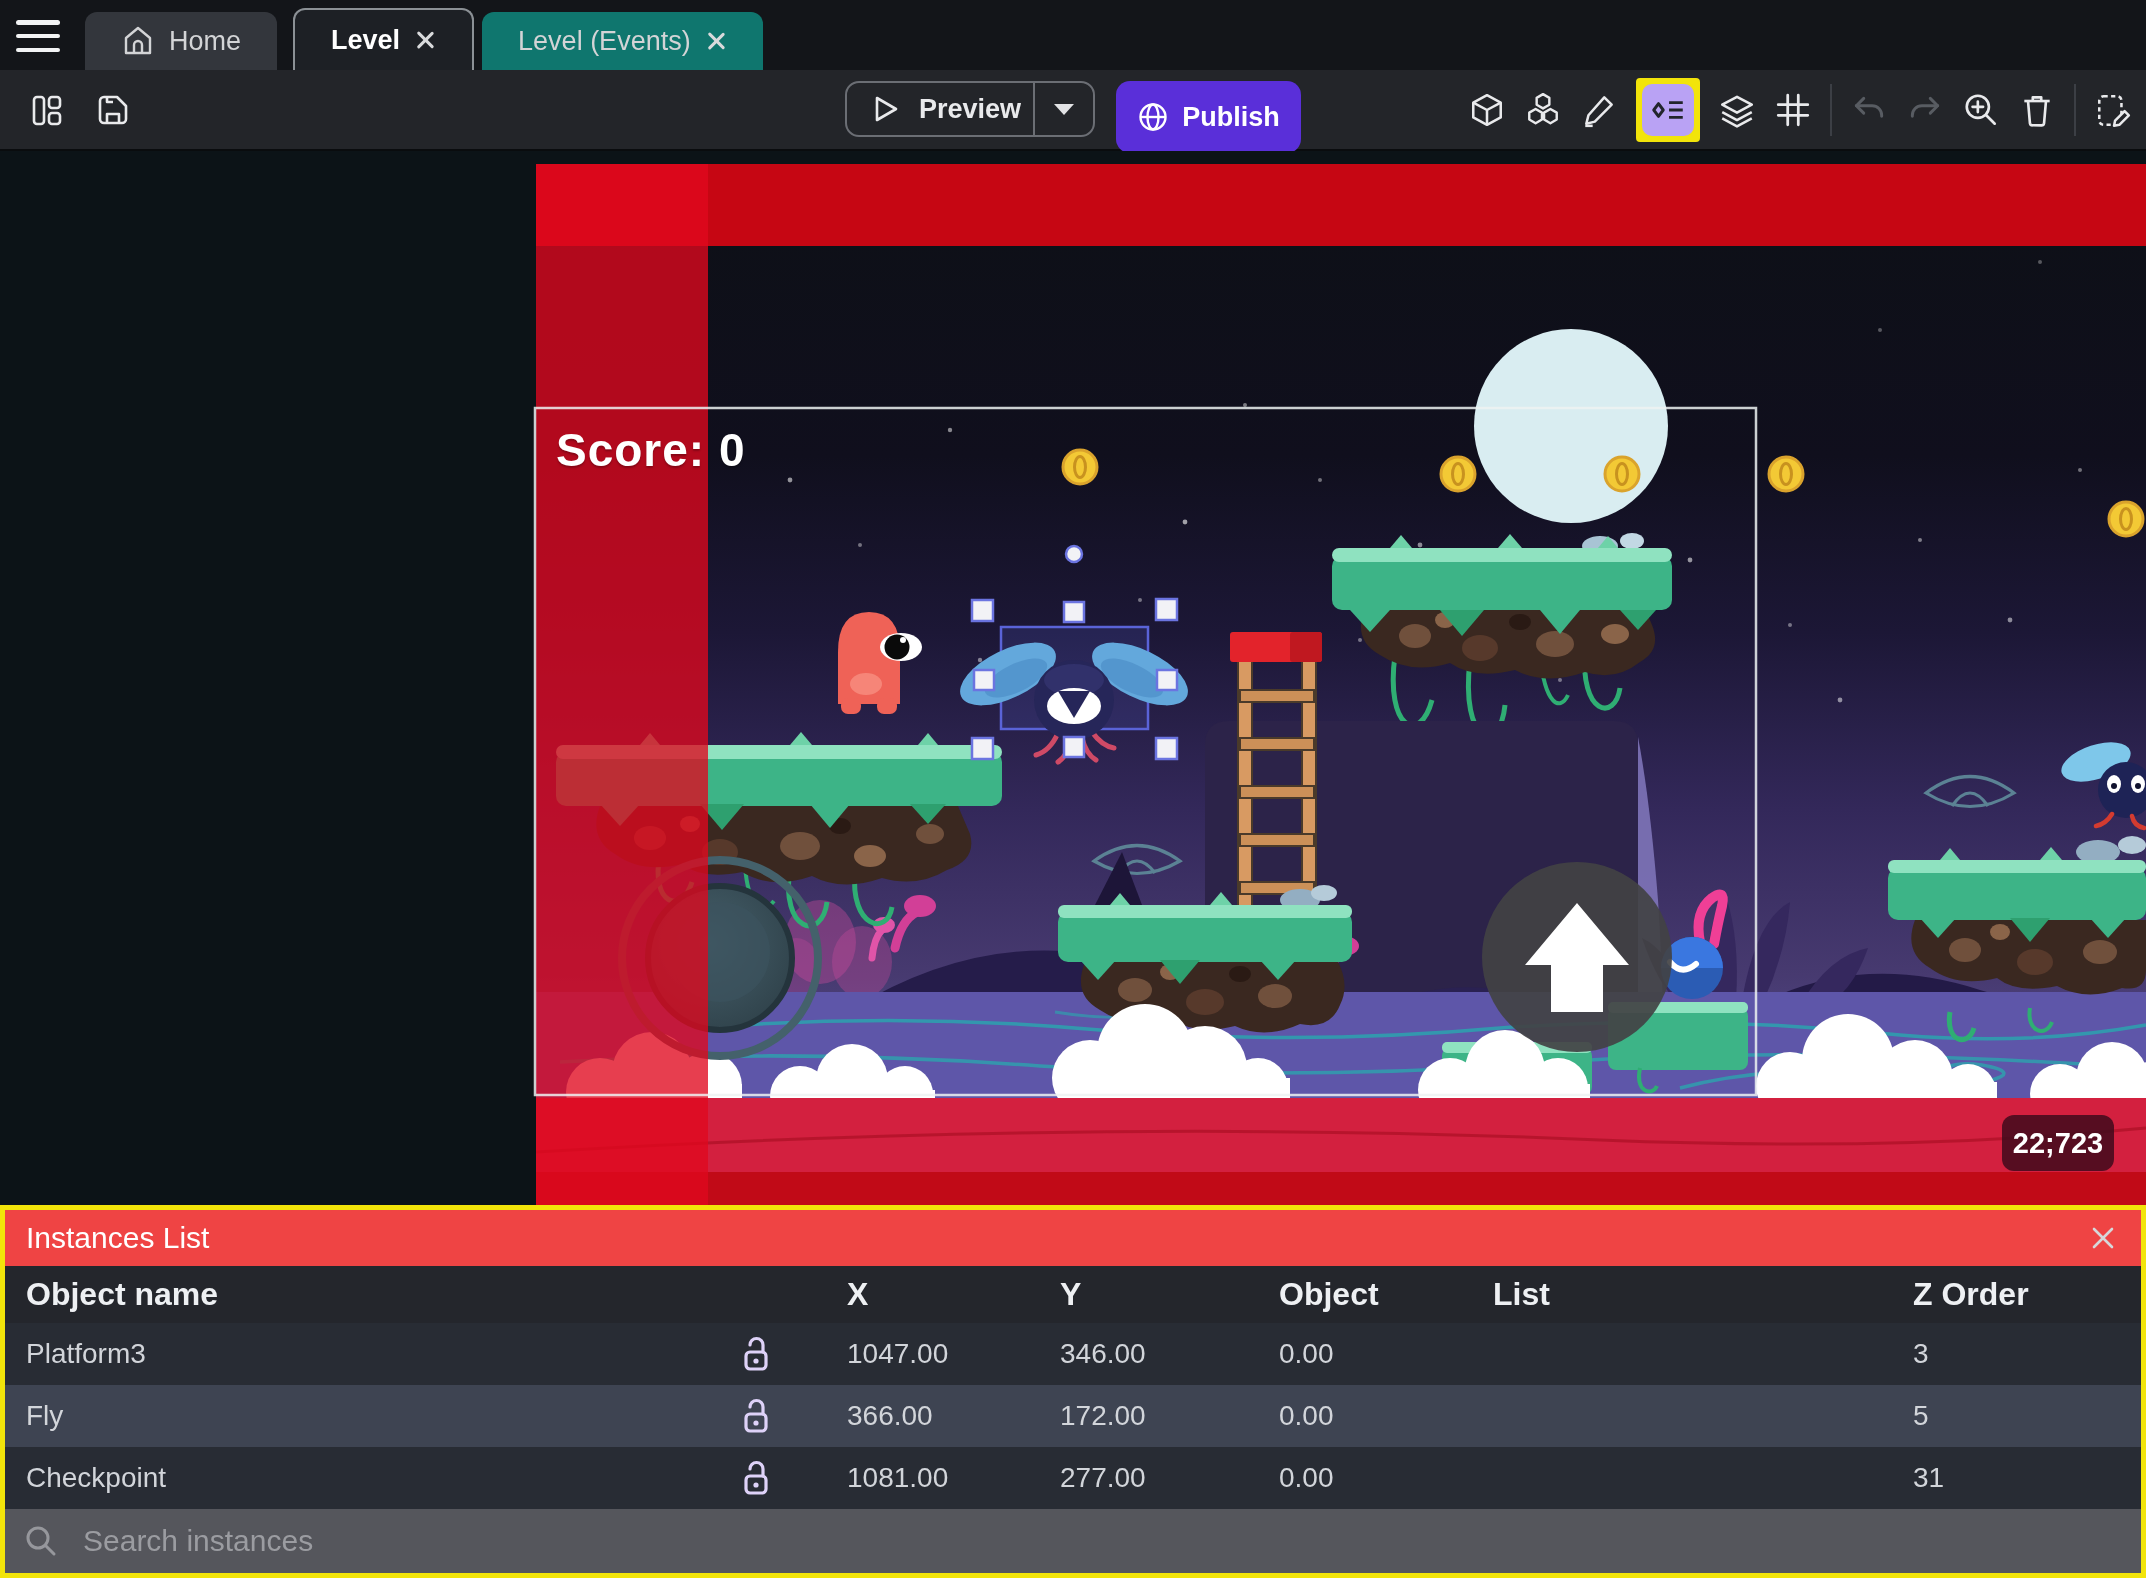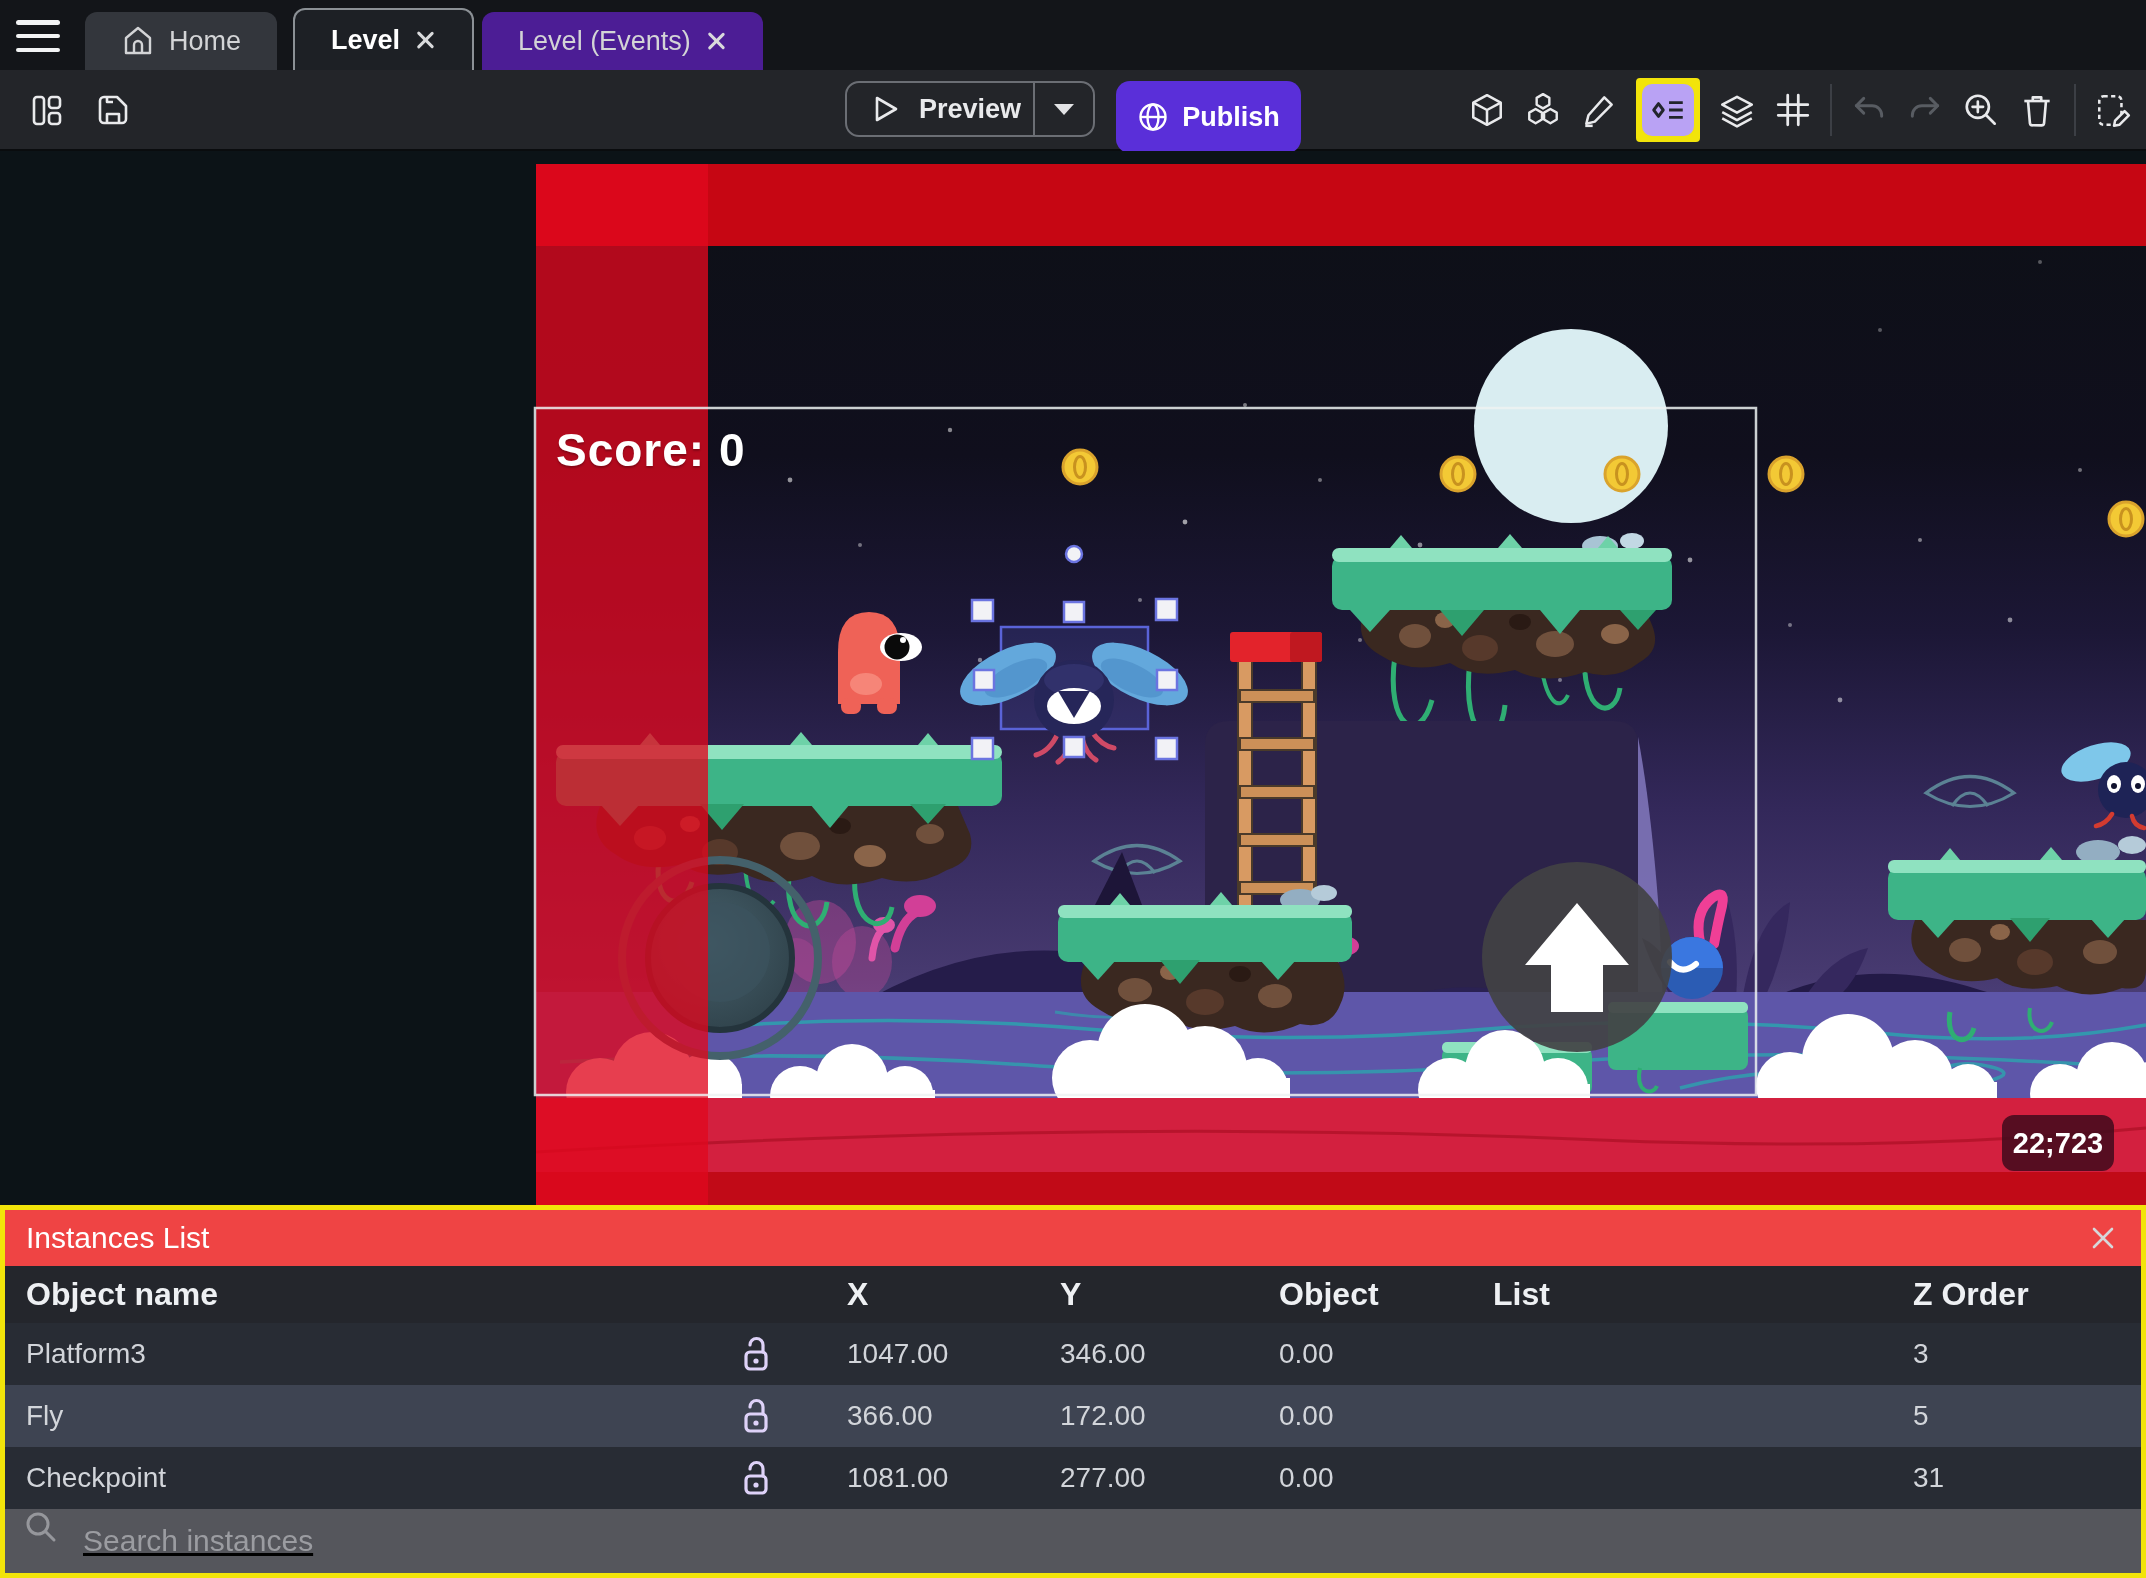--- a/index.html
+++ b/index.html
@@ -6,21 +6,21 @@
   body{width:2146px;height:1578px;overflow:hidden;font-family:"Liberation Sans",sans-serif;-webkit-font-smoothing:antialiased;}
   .app{position:relative;width:2146px;height:1578px;background:#131519;}
 
   
   .tabbar{position:relative;height:70px;background:#131519;display:flex;align-items:flex-end;}
   .hamburger{position:absolute;left:16px;top:20px;width:44px;height:32px;display:flex;flex-direction:column;justify-content:space-between;cursor:pointer;}
   .hamburger span{display:block;height:4.5px;background:#f2f3f4;border-radius:3px;}
   .tab{height:58px;display:flex;align-items:center;gap:14px;padding:0 36px;border-radius:12px 12px 0 0;box-sizing:border-box;color:#d3d4d6;font-size:27px;}
   .tab.home{margin-left:85px;background:#33363c;}
   .tab.active{background:#1d2025;border:2px solid #8b9095;border-bottom:none;color:#ffffff;font-weight:bold;height:62px;}
-  .tab.inactive{background:#4c1d95;}
+  .tab.inactive{background:#0f766e;}
   .tab .x{width:22px;height:22px;position:relative;cursor:pointer;flex:0 0 auto;}
   .tab .x:before,.tab .x:after{content:"";position:absolute;left:10px;top:0;width:2.6px;height:22px;background:#d9dadc;border-radius:2px;}
   .tab .x:before{transform:rotate(45deg);}
   .tab .x:after{transform:rotate(-45deg);}
 
   
   .toolbar{position:relative;height:79px;background:#232529;border-bottom:2px solid #0a0c0e;}
   .tool-left{position:absolute;left:28px;top:0;height:79px;display:flex;align-items:center;gap:28px;}
   .icon-btn{width:38px;height:38px;display:flex;align-items:center;justify-content:center;cursor:pointer;}
   .btn-preview{position:absolute;left:845px;top:11px;width:250px;height:56px;border:2px solid #6b6e74;border-radius:14px;display:flex;align-items:center;box-sizing:border-box;color:#e9eaec;cursor:pointer;}
@@ -44,21 +44,21 @@
   .panel-title .t{color:#ffffff;font-size:30px;font-weight:500;}
   .panel-close{margin-left:auto;width:34px;height:34px;display:flex;align-items:center;justify-content:center;cursor:pointer;}
   .grid-row{display:grid;grid-template-columns:700px 100px 250px 219px 214px 425px auto;align-items:center;}
   .thead{height:57px;background:#24262c;color:#eef0f3;font-size:32px;font-weight:bold;flex:0 0 auto;}
   .cell-name{padding-left:21px;}
   .cell-x{padding-left:42px;}
   .cell-pad5{padding-left:5px;}
   .row{height:62px;background:#282c34;color:#d2d5da;font-size:28px;flex:0 0 auto;}
   .row.selected{background:#3e4452;}
   .cell-lock{display:flex;justify-content:center;cursor:pointer;}
-  .searchbar{flex:1 1 auto;background:#55565c;display:flex;padding:0 18px;gap:22px;text-decoration:underline;}
+  .searchbar{flex:1 1 auto;background:#55565c;display:flex;align-items:center;padding:0 18px;gap:22px;}
   .searchbar input{flex:1;background:transparent;border:none;outline:none;color:#e8e9eb;font-size:30px;font-family:"Liberation Sans",sans-serif;}
   .searchbar input::placeholder{color:#9b9ca1;}
   svg{display:block;}
 </style>
 </head>
 <body>
 
 <div class="app">
 
   <div class="tabbar">

